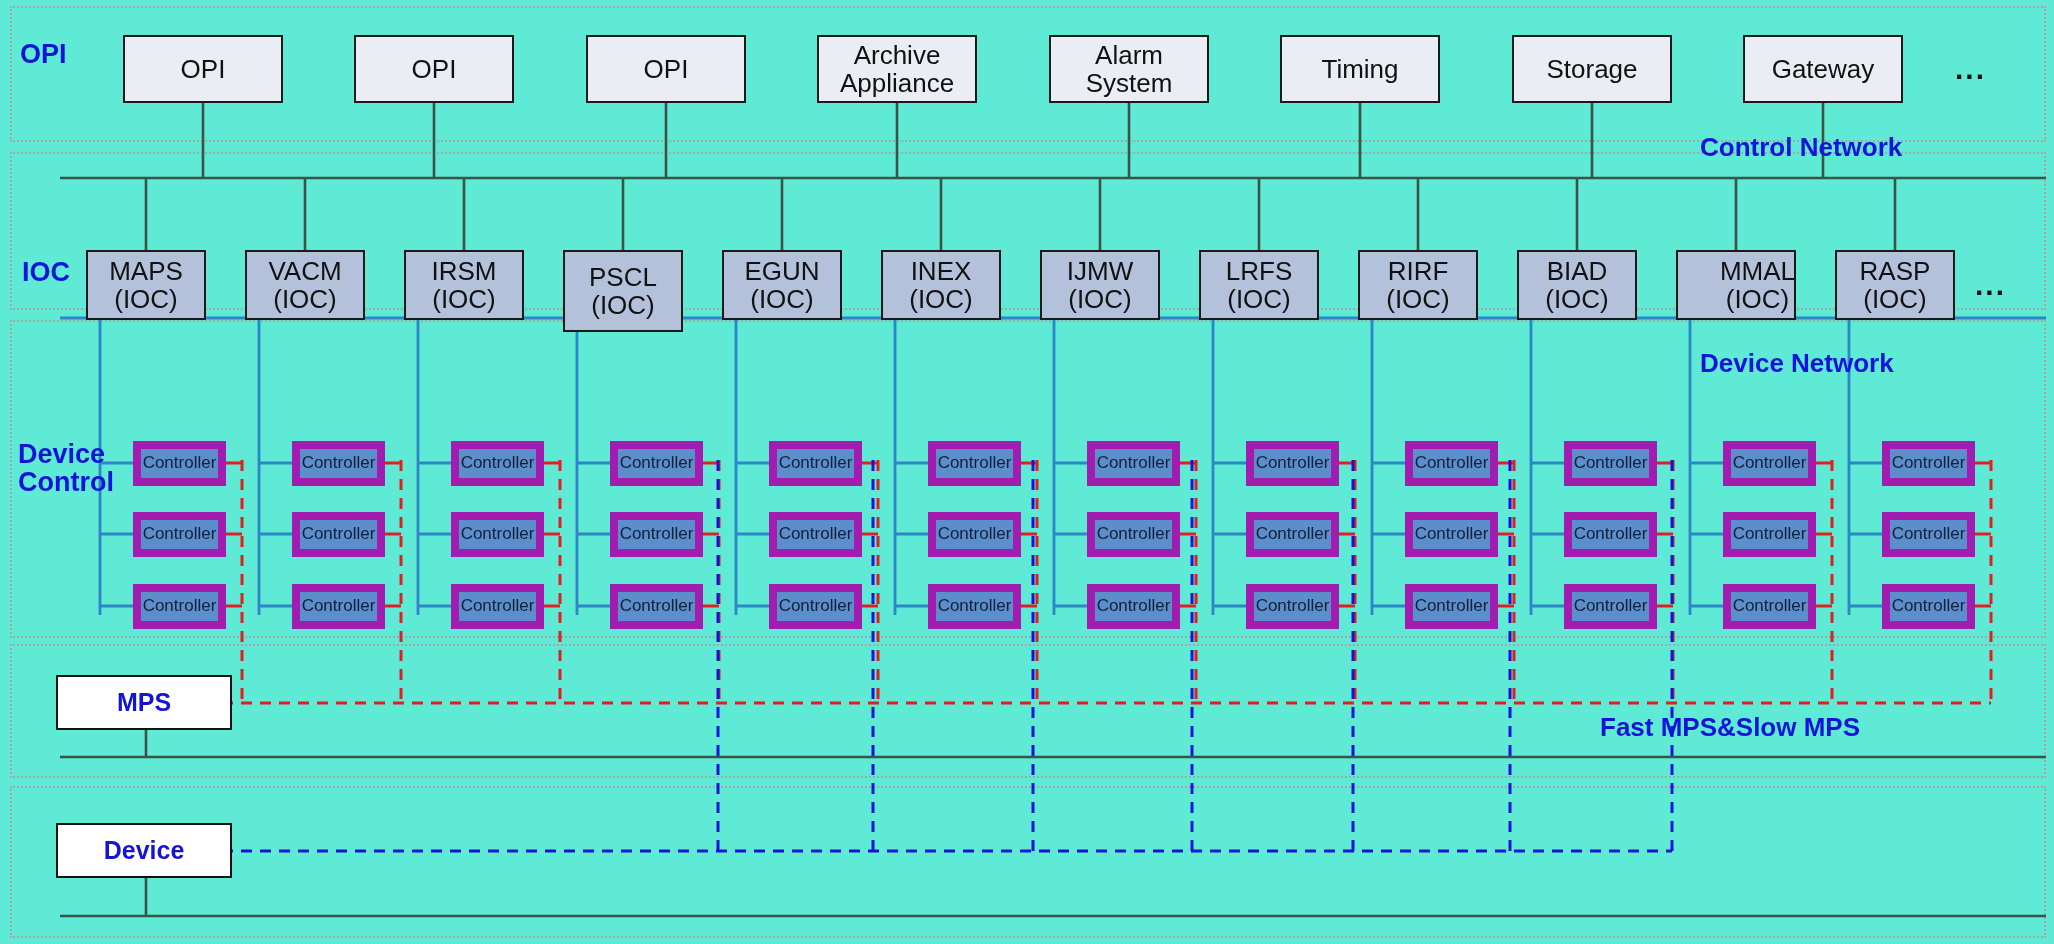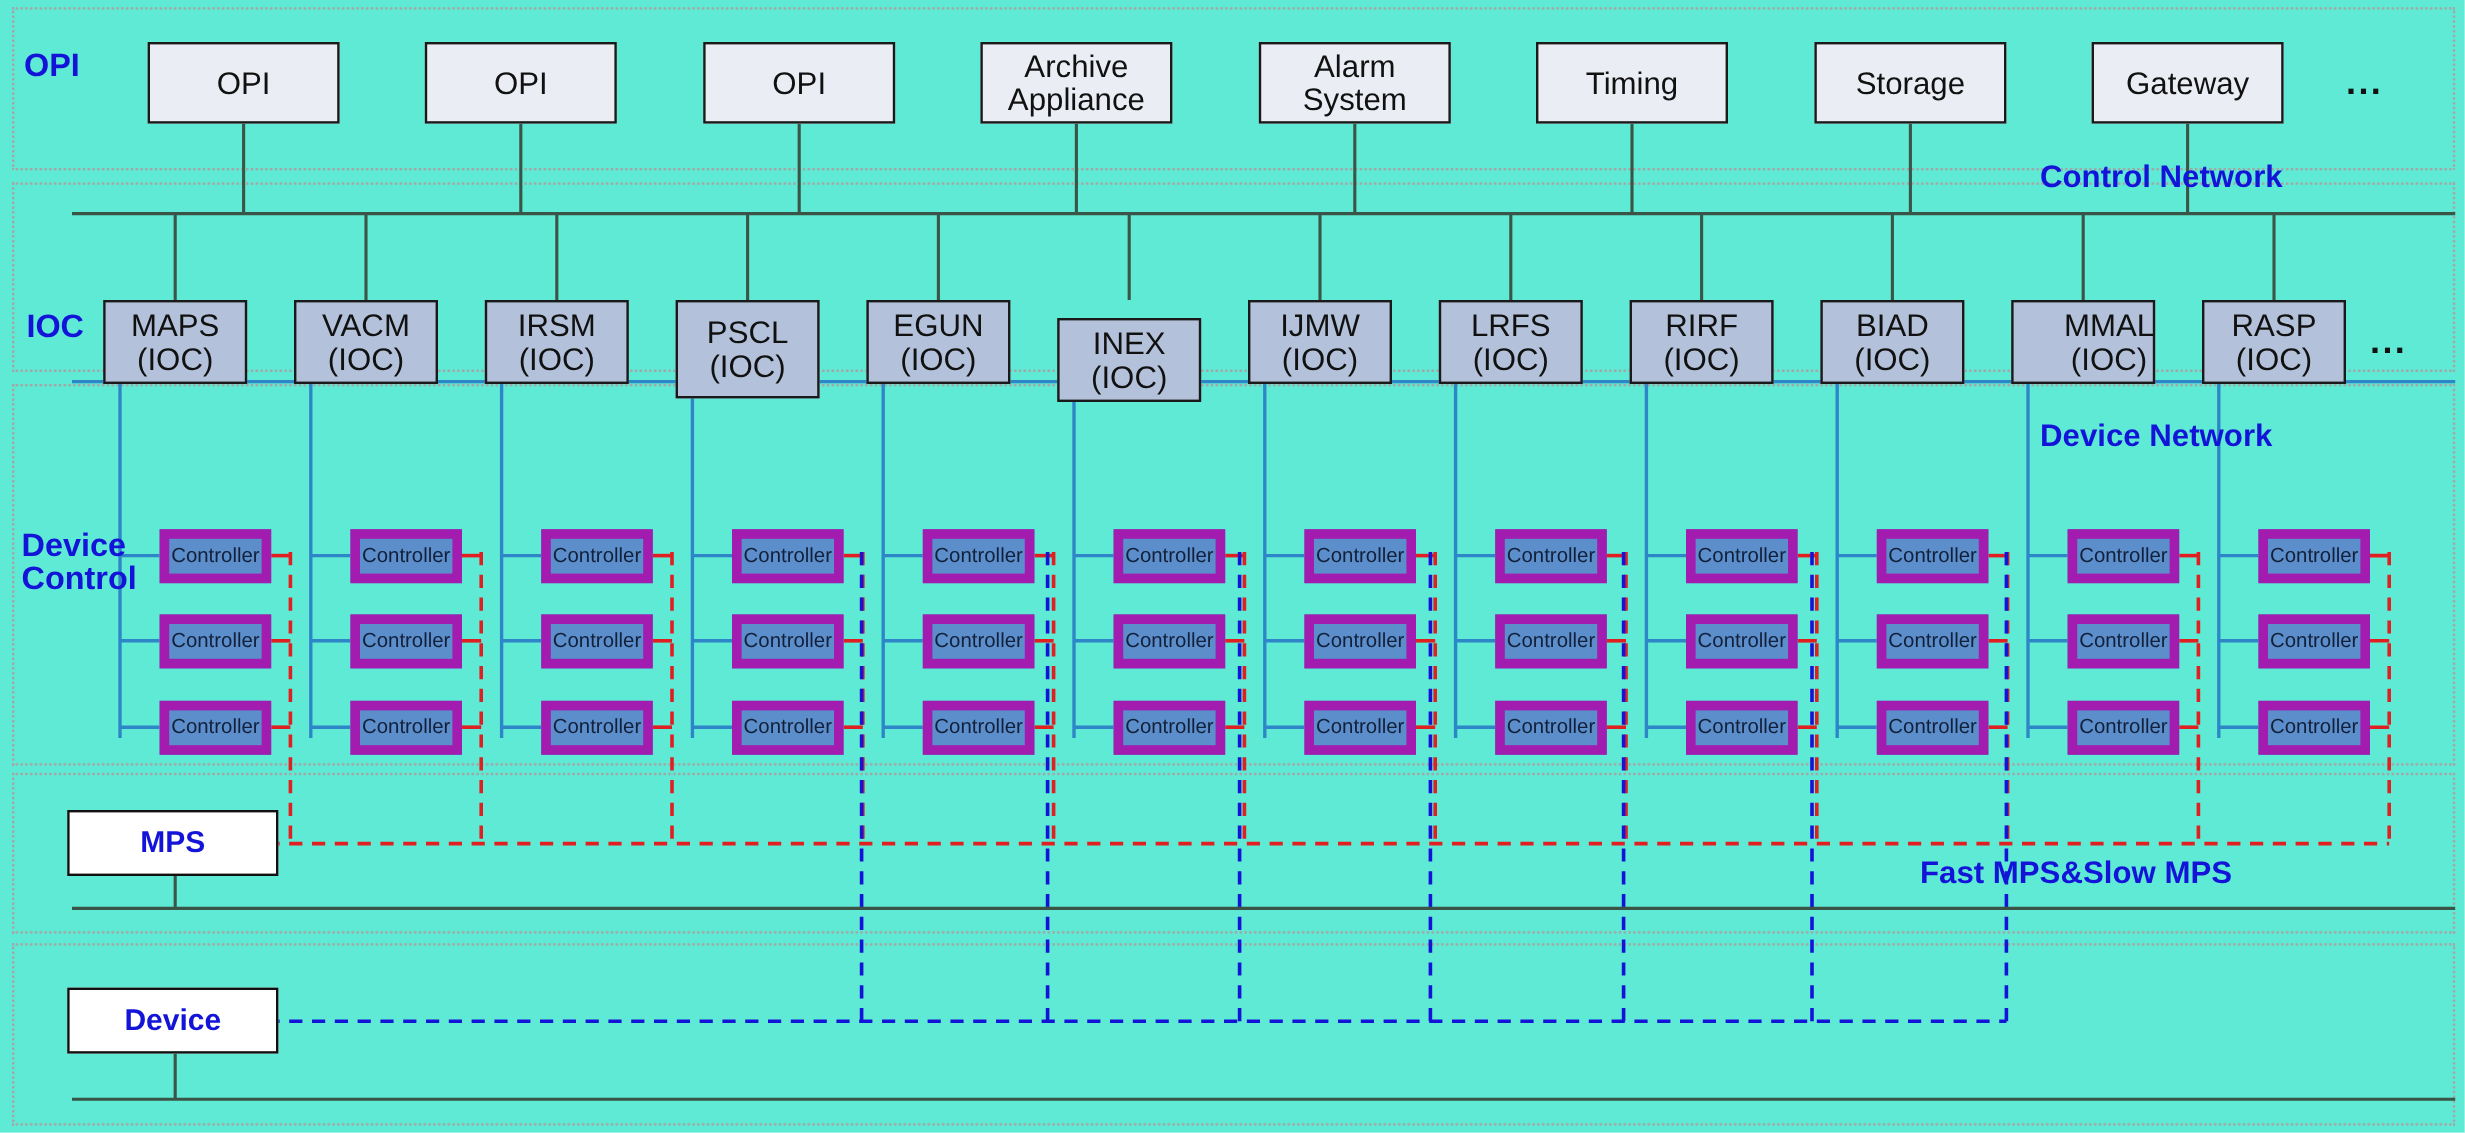--- a/index.html
+++ b/index.html
@@ -297,21 +297,21 @@
   <div class="node ioc-box" style="left:86px;   top:250px; width:120px; height:70px;">MAPS
 (IOC)</div>
   <div class="node ioc-box" style="left:245px;  top:250px; width:120px; height:70px;">VACM
 (IOC)</div>
   <div class="node ioc-box" style="left:404px;  top:250px; width:120px; height:70px;">IRSM
 (IOC)</div>
   <div class="node ioc-box" style="left:563px;  top:250px; width:120px; height:82px;">PSCL
 (IOC)</div>
   <div class="node ioc-box" style="left:722px;  top:250px; width:120px; height:70px;">EGUN
 (IOC)</div>
-  <div class="node ioc-box" style="left:881px;  top:250px; width:120px; height:70px;margin-top:15px;">INEX
+  <div class="node ioc-box" style="left:881px;  top:250px; width:120px; height:70px;">INEX
 (IOC)</div>
   <div class="node ioc-box" style="left:1040px; top:250px; width:120px; height:70px;">IJMW
 (IOC)</div>
   <div class="node ioc-box" style="left:1199px; top:250px; width:120px; height:70px;">LRFS
 (IOC)</div>
   <div class="node ioc-box" style="left:1358px; top:250px; width:120px; height:70px;">RIRF
 (IOC)</div>
   <div class="node ioc-box" style="left:1517px; top:250px; width:120px; height:70px;">BIAD
 (IOC)</div>
   <div class="node ioc-box" style="left:1676px; top:250px; width:120px; height:70px;padding-left:43px;">MMAL

